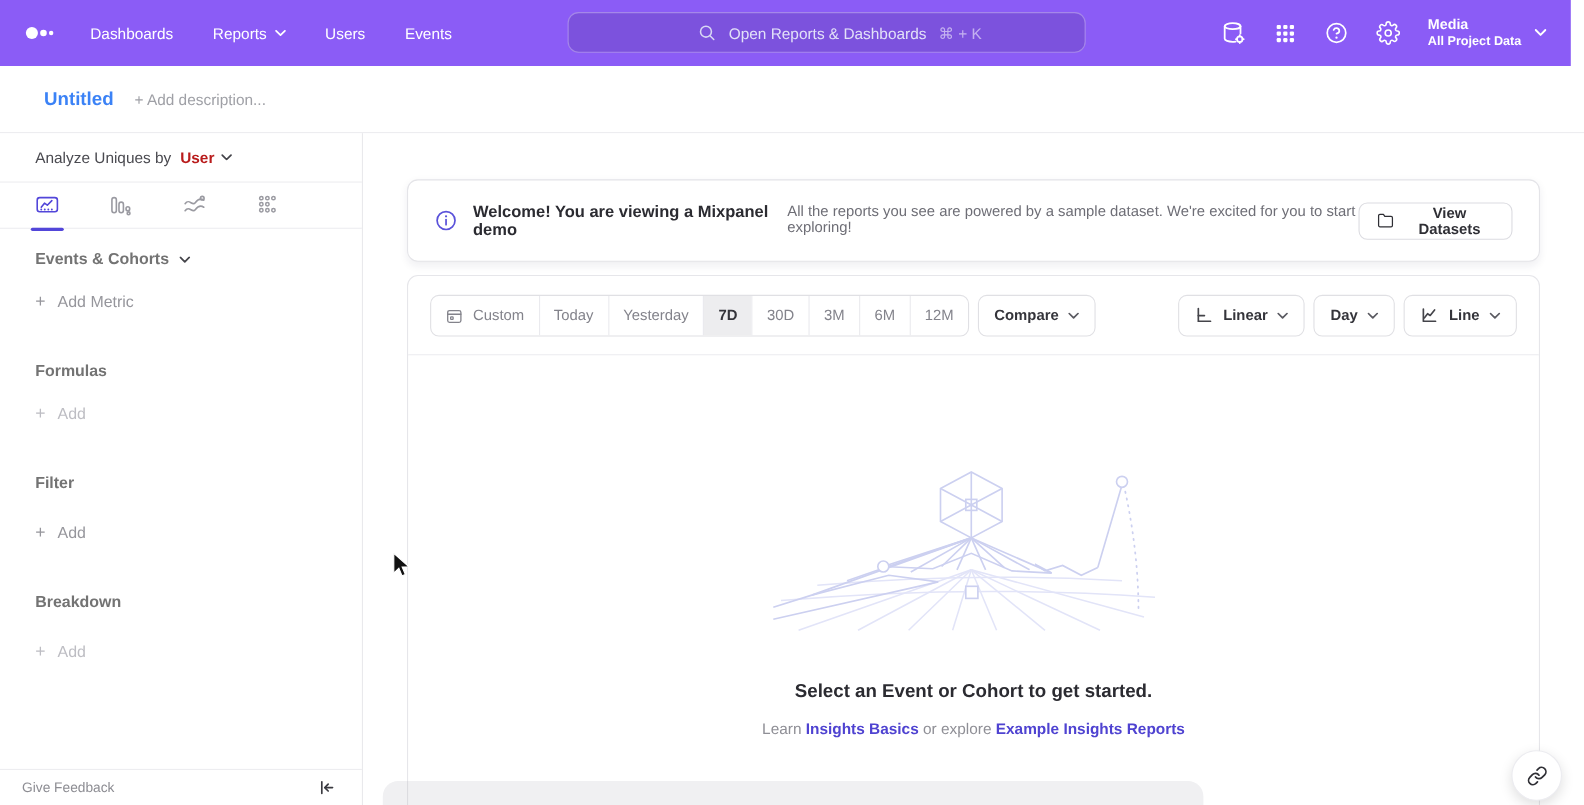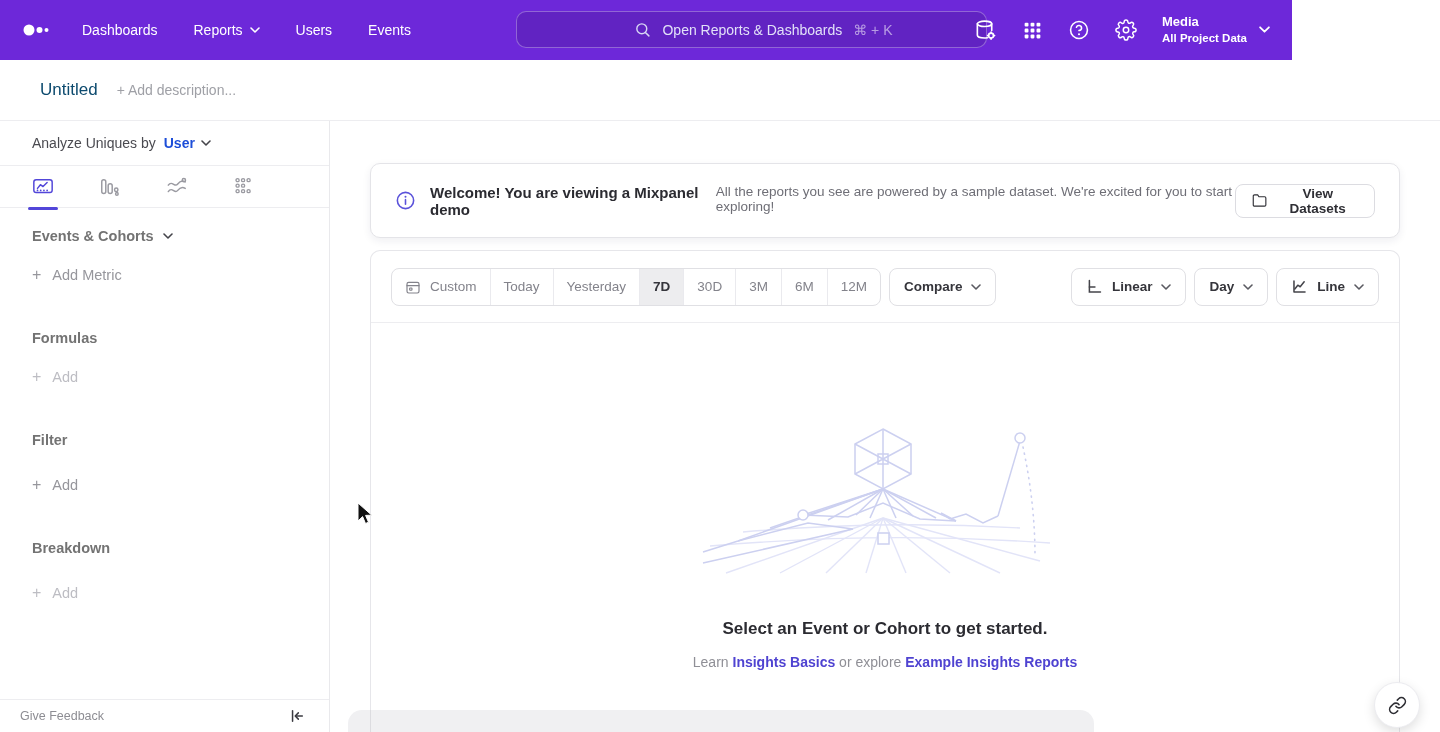--- a/index.html
+++ b/index.html
@@ -1,53 +1,53 @@
 <!DOCTYPE html>
 <html><head>
 <meta charset="utf-8">
 <style>
   * { margin:0; padding:0; box-sizing:border-box; }
   html,body { width:1440px; height:732px; overflow:hidden; background:#fff;
               font-family:"Liberation Sans", sans-serif; }
   .screen { position:relative; width:1440px; height:732px; }
 
   
-  .topnav { position:absolute; top:0; left:0; width:1292px; height:60px;
-            background:#6d28d9; color:#fff; display:flex; align-items:center; z-index:20; }
+  .topnav { position:absolute; top:0; left:0; width:1428px; height:60px;
+            background:#8b5cf6; color:#fff; display:flex; align-items:center; z-index:20; }
   .logo { margin-left:22px; display:flex; align-items:center; cursor:pointer; }
   .topnav .navitems { display:flex; margin-left:32px; gap:36px; font-size:14px; font-weight:500; }
   .navitem { display:flex; align-items:center; gap:7px; cursor:pointer; white-space:nowrap; }
   .searchbox { position:absolute; left:516px; top:11px; width:471px; height:37px;
                background:rgba(0,0,0,0.10); border:1px solid rgba(255,255,255,0.30);
                border-radius:10px; display:flex; align-items:center; justify-content:center;
                gap:11px; color:#e2e1f8; font-size:14px; cursor:text;padding-left:24px; }
   .searchbox .shortcut { color:rgba(255,255,255,0.55); }
   .nav-right { position:absolute; right:22px; top:0; height:60px; display:flex; align-items:center; gap:25px; }
   .nav-iconbtn { color:#fff; display:flex; align-items:center; cursor:pointer; }
   .project { display:flex; align-items:center; gap:12px; cursor:pointer; }
   .project-text { display:flex; flex-direction:column; line-height:1.3; text-align:left; }
   .project-name { font-size:13px; font-weight:700; }
   .project-scope { font-size:11.5px; font-weight:600; }
 
   
   .report-header { position:absolute; top:60px; left:0; width:1440px; height:61px; background:#fff;
                    border-bottom:1px solid #ededf0; display:flex; align-items:center; z-index:10; }
-  .report-title { margin-left:40px; font-size:17px; font-weight:400; color:#0c4a6e; cursor:text; }
+  .report-title { margin-left:40px; font-size:17px; font-weight:700; color:#3b82f6; cursor:text; }
   .report-desc { margin-left:19px; font-size:14px; color:#9fa0a6; cursor:text; }
   .header-actions { margin-left:auto; margin-right:24px; display:flex; align-items:center; gap:22px; }
   .icon-dark { color:#3a3a40; display:flex; align-items:center; cursor:pointer; }
   .save-btn { background:#b7b2ef; color:#fff; font-size:14px; font-weight:700; border:none;
               border-radius:7px; padding:8px 17px; cursor:default; font-family:inherit; }
 
   
   .sidebar { position:absolute; top:121px; left:0; width:330px; height:611px; background:#fff;
              border-right:1px solid #e9e9ec; z-index:5; }
   .analyze-row { height:45px; border-bottom:1px solid #ededf0; display:flex; align-items:center;
                  padding:0 32px; font-size:14px; color:#4a4a50; }
-  .analyze-value { font-weight:700; color:#1d4ed8; margin-left:8px; margin-right:7px; cursor:pointer;
+  .analyze-value { font-weight:700; color:#b91c1c; margin-left:8px; margin-right:7px; cursor:pointer;
                    display:flex; align-items:center; gap:6px; }
   .viz-tabs { height:42px; border-bottom:1px solid #ededf0; display:flex; align-items:center;
               padding-left:32px; gap:45px; }
   .viz-tab { position:relative; height:42px; display:flex; align-items:center; color:#9a9aa1; cursor:pointer; }
   .viz-tab.selected { color:#5246d9; }
   .viz-tab.selected::after { content:""; position:absolute; left:-4px; bottom:-2px; width:30px; height:3px;
                              background:#5246d9; border-radius:2px; }
   .sb-body { padding:0 32px; }
   .sb-section-label { font-size:14.5px; font-weight:700; color:#737373; display:flex; align-items:center;
                       gap:9px; }

